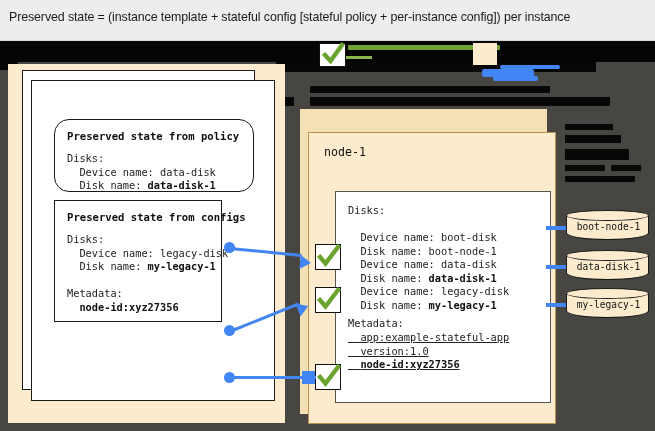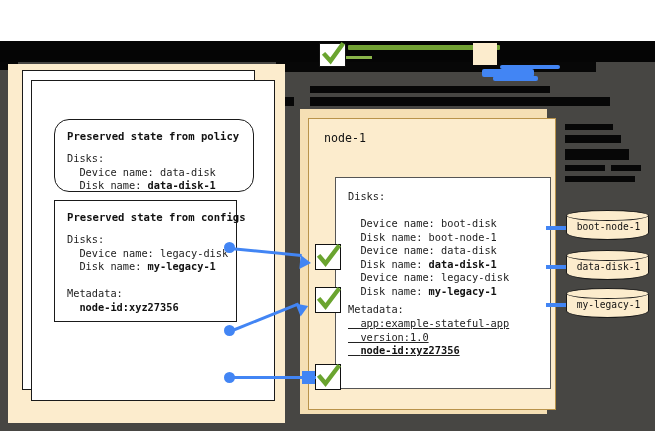--- a/index.html
+++ b/index.html
@@ -93,21 +93,21 @@
     font-family: "DejaVu Sans Mono", monospace;
     font-size: 10.6px; font-weight: bold; color: #111; white-space: pre;
   }
 
   
   .panel-right-shadow {
     position: absolute; left: 300px; top: 109px; width: 247px; height: 305px;
     background: #f5dfb4;
   }
   .panel-right {
-    position: absolute; left: 308px; top: 118px; width: 248px; height: 292px;
+    position: absolute; left: 308px; top: 132px; width: 248px; height: 292px;
     background: #fceccd; border: 1.4px solid #b9934a;
   }
   .node-title {
     position: absolute; left: 15px; top: 12px;
     font-family: "DejaVu Sans Mono", monospace;
     font-size: 11.6px; color: #111;
   }
   .white-inner {
     position: absolute; left: 26px; top: 58px; width: 216px; height: 212px;
     background: #ffffff; border: 1.3px solid #555;
@@ -156,20 +156,23 @@
     font-family: "DejaVu Sans Mono", monospace;
     font-size: 9.6px; color: #111;
   }
   .disk-link { position: absolute; height: 3.5px; background: #4285f4; width: 24px; }
 </style>
 </head>
 <body>
 
 <div id="root">
 
+  <div class="caption-bar">
+    <div class="caption-text">Preserved state = (instance template + stateful config [stateful policy + per-instance config]) per instance</div>
+  </div>
 
   <div class="stage">
 
     <div class="stage-black-top"></div>
 
     <div class="redact" style="left:0;top:21px;width:18px;height:8px;"></div>
     <div class="redact" style="left:276px;top:21px;width:320px;height:10px;"></div>
     <div class="redact" style="left:22px;top:45px;width:254px;height:7px;"></div>
     <div class="redact" style="left:22px;top:56px;width:272px;height:9px;"></div>
     <div class="redact" style="left:310px;top:45px;width:240px;height:7px;"></div>
@@ -207,21 +210,21 @@
 
   <div class="card-front">
 
     <div class="subcard" style="left:22px; top:38px; width:200px; height:73px;border-radius:15px;">
       <div class="mono-hd" style="position:absolute;left:12px;top:10px;">Preserved state from policy</div>
       <div class="mono" style="position:absolute;left:12px;top:32px;">Disks:
   Device name: data-disk
   Disk name: <b>data-disk-1</b></div>
     </div>
 
-    <div class="subcard" style="left:22px; top:119px; width:183px; height:122px;">
+    <div class="subcard" style="left:22px; top:119px; width:168px; height:122px;">
       <div class="mono-hd" style="position:absolute;left:12px;top:10px;">Preserved state from configs</div>
       <div class="mono" style="position:absolute;left:12px;top:32px;">Disks:
   Device name: legacy-disk
   Disk name: <b>my-legacy-1</b>
 
 Metadata:
   <b>node-id:xyz27356</b></div>
     </div>
   </div>
 

